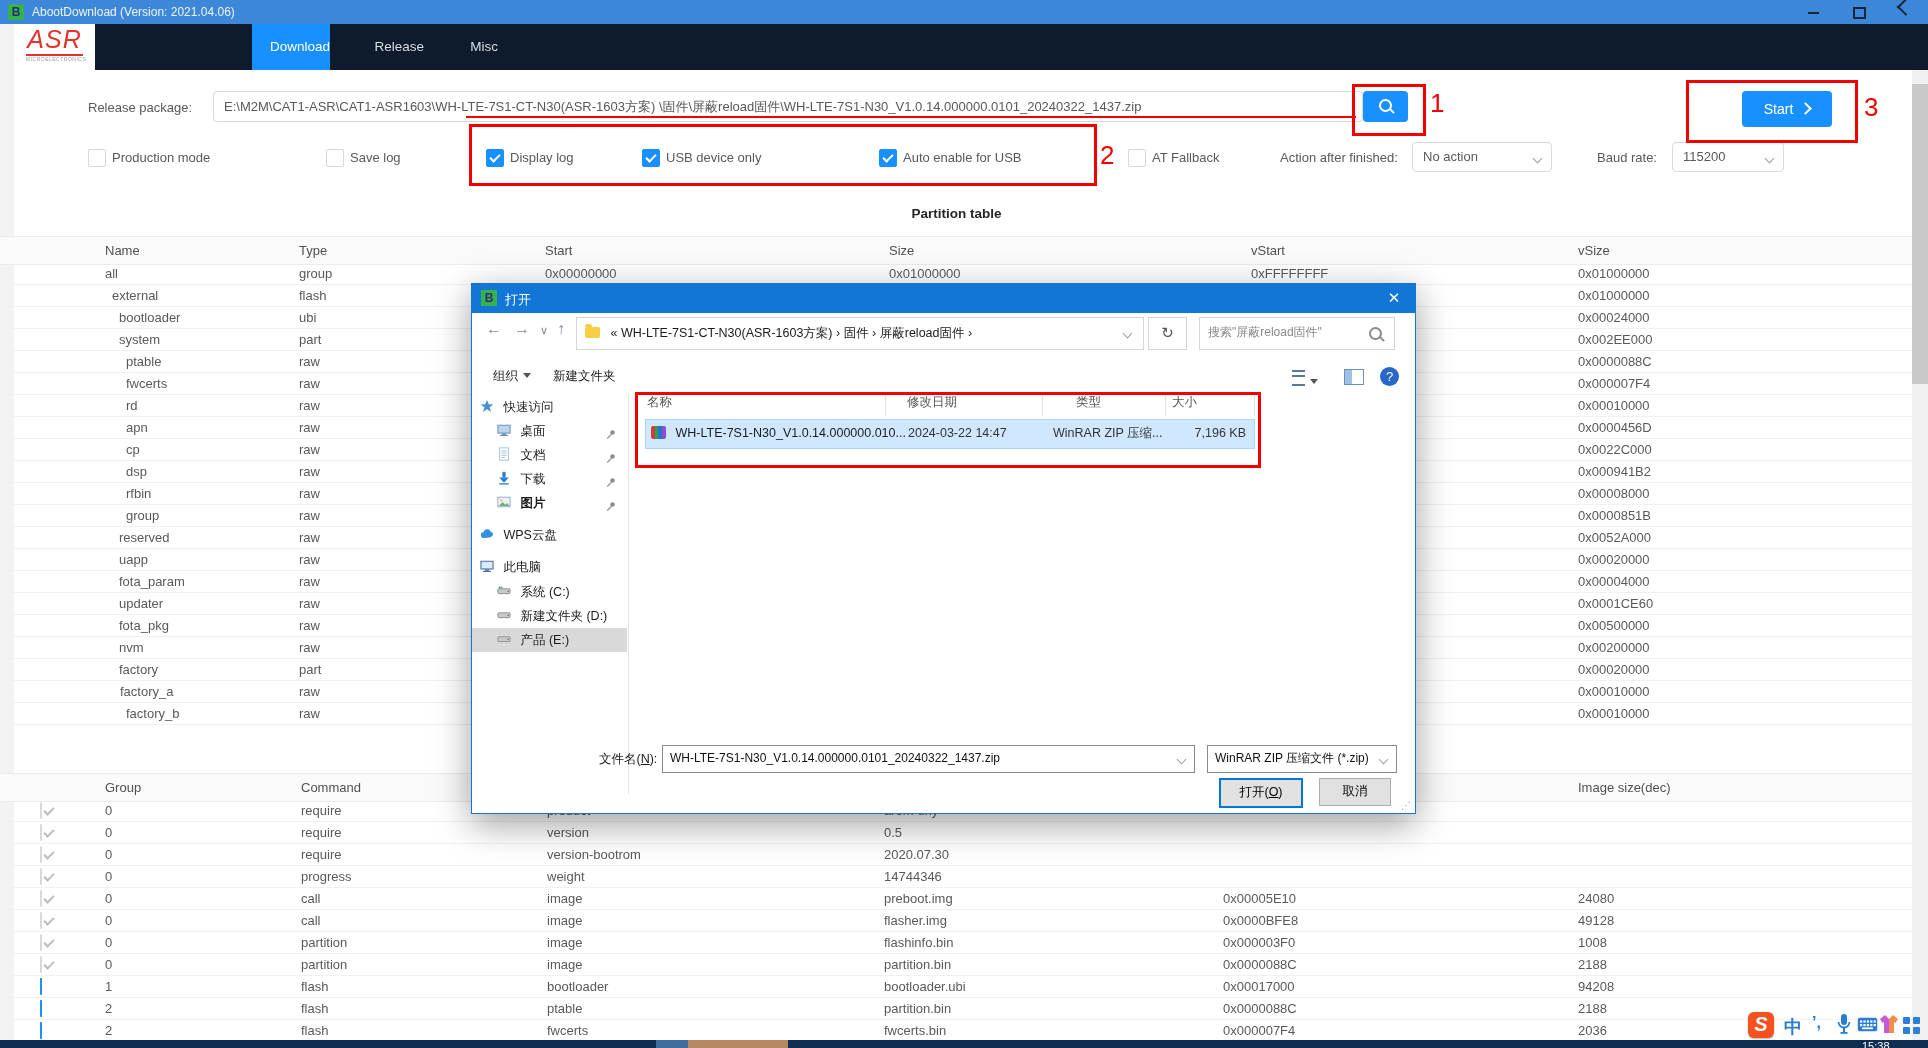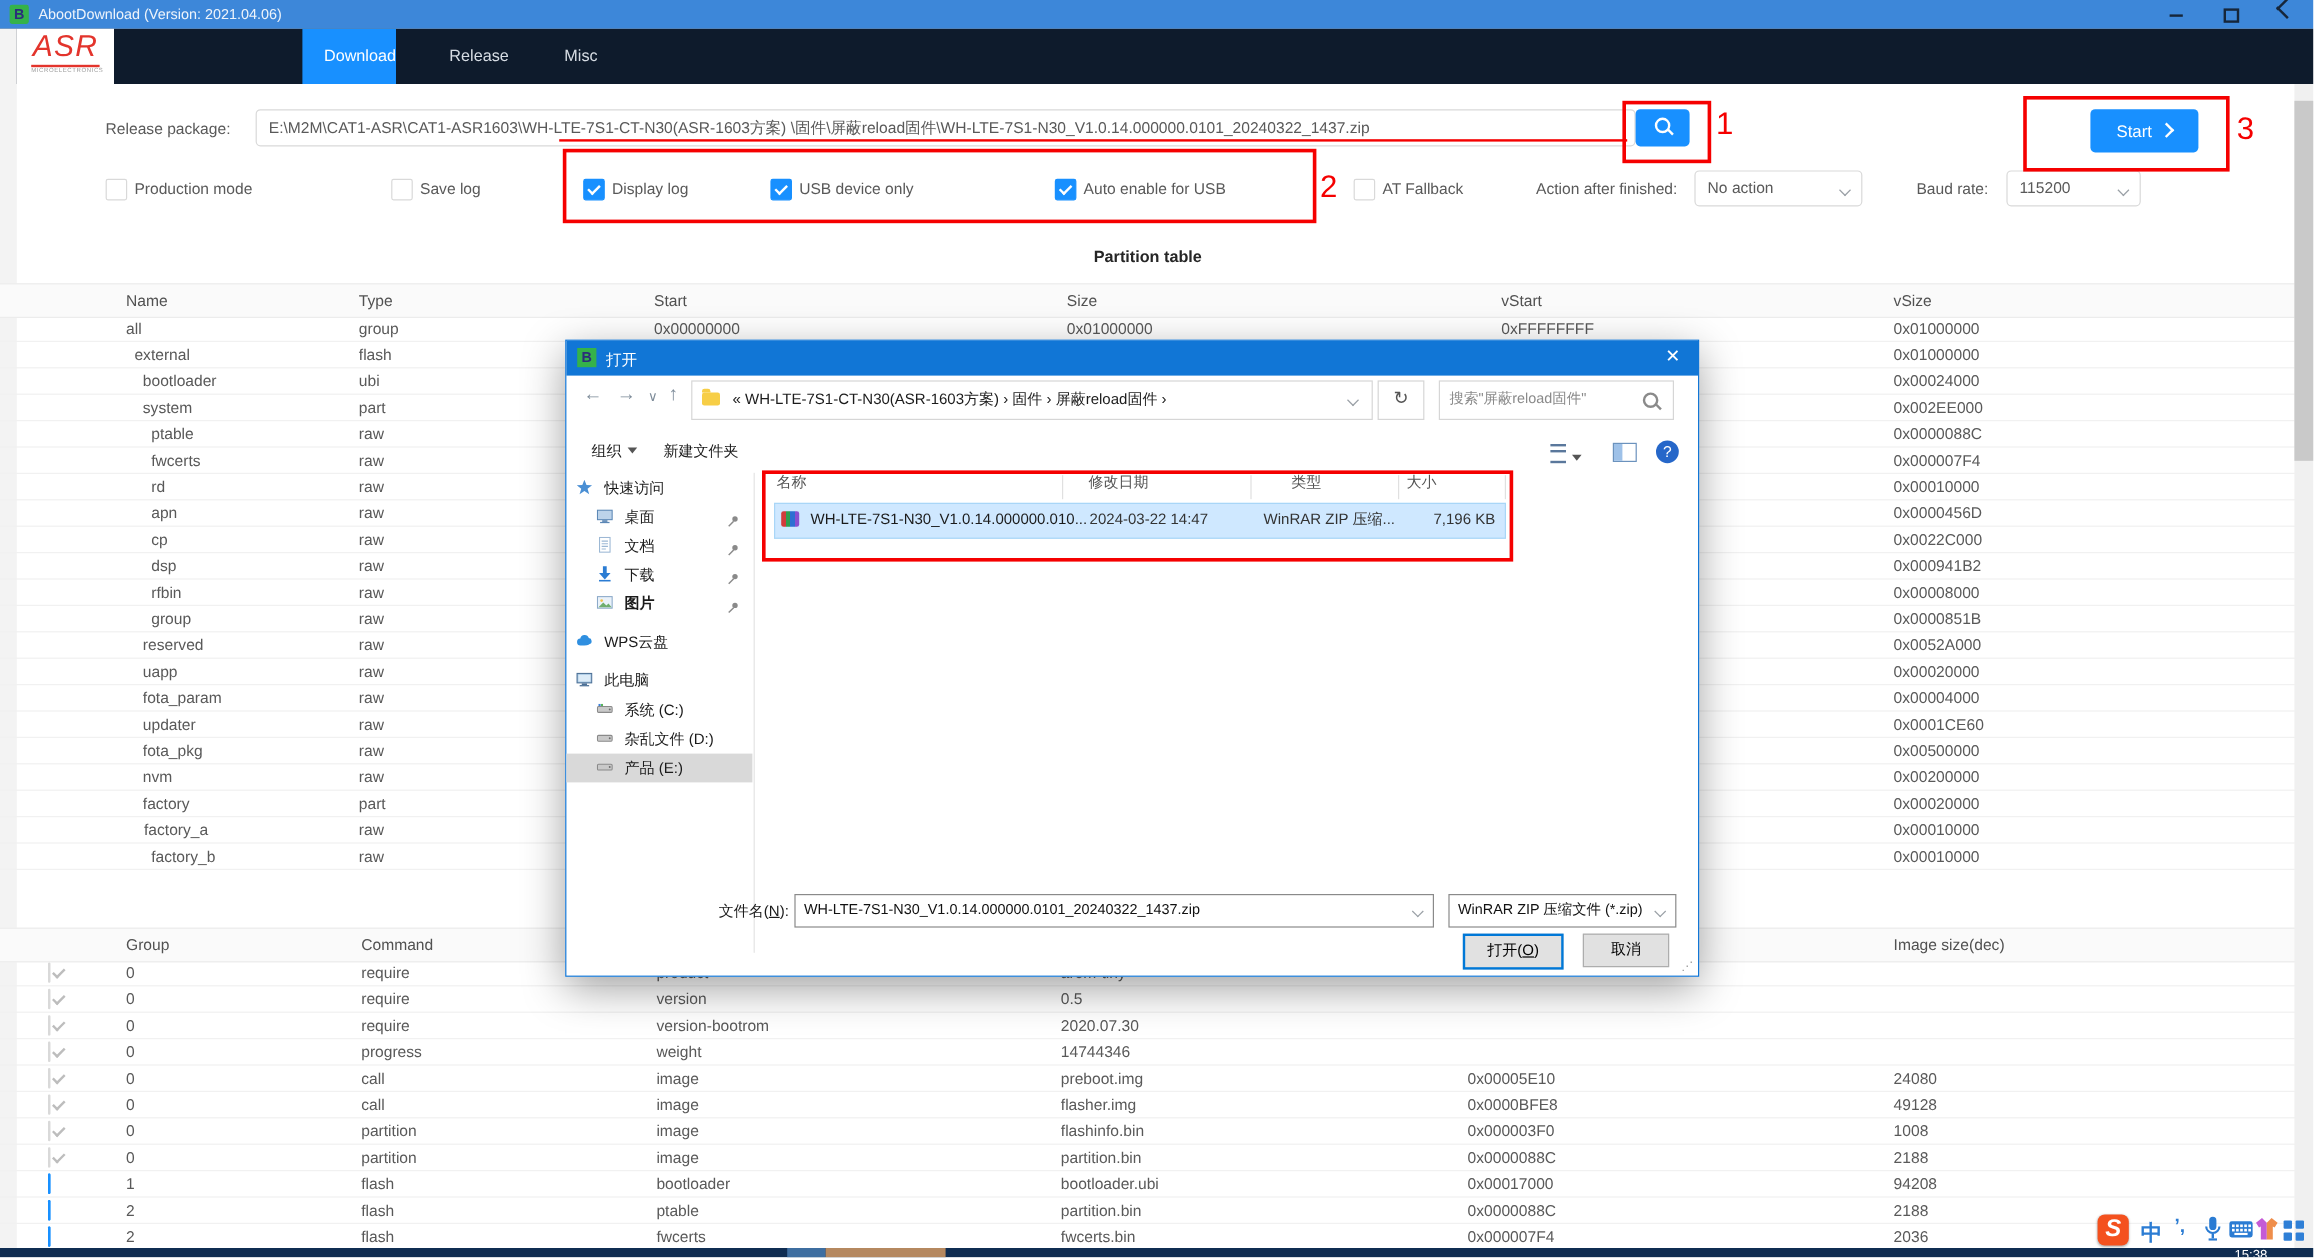--- a/index.html
+++ b/index.html
@@ -590,21 +590,21 @@
               <circle cx="12.7" cy="8.2" r="0.9" fill="#6a6a6a"></circle>
             </svg></span>
         <span>系统 (C:)</span>
         
       </div>
         <div class="abs side-item" style="top: 320px;">
         <span class="sic-wrap" style="margin-left: 25px; margin-right: 6px;"><svg class="sic" width="14" height="14" viewBox="0 0 16 16">
               <rect x="1" y="5.5" width="14" height="5.5" rx="1" fill="#c9c9c9" stroke="#8a8a8a"></rect>
               <circle cx="12.7" cy="8.2" r="0.9" fill="#6a6a6a"></circle>
             </svg></span>
-        <span>杂乱文件 (D:)</span>
+        <span>新建文件夹 (D:)</span>
         
       </div>
         <div class="abs side-item sel" style="top: 344px;">
         <span class="sic-wrap" style="margin-left: 25px; margin-right: 6px;"><svg class="sic" width="14" height="14" viewBox="0 0 16 16">
               <rect x="1" y="5.5" width="14" height="5.5" rx="1" fill="#c9c9c9" stroke="#8a8a8a"></rect>
               <circle cx="12.7" cy="8.2" r="0.9" fill="#6a6a6a"></circle>
             </svg></span>
         <span>产品 (E:)</span>
         
       </div>

